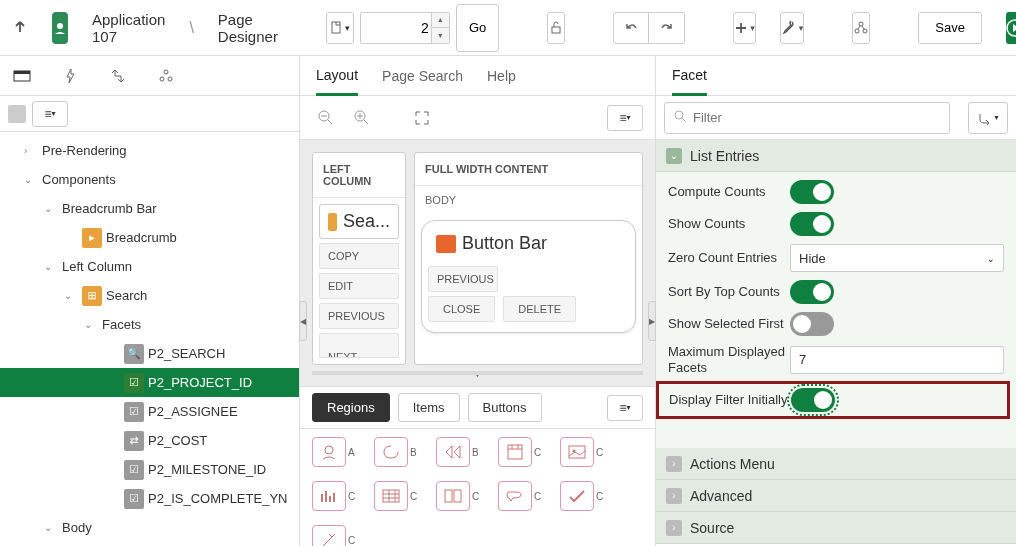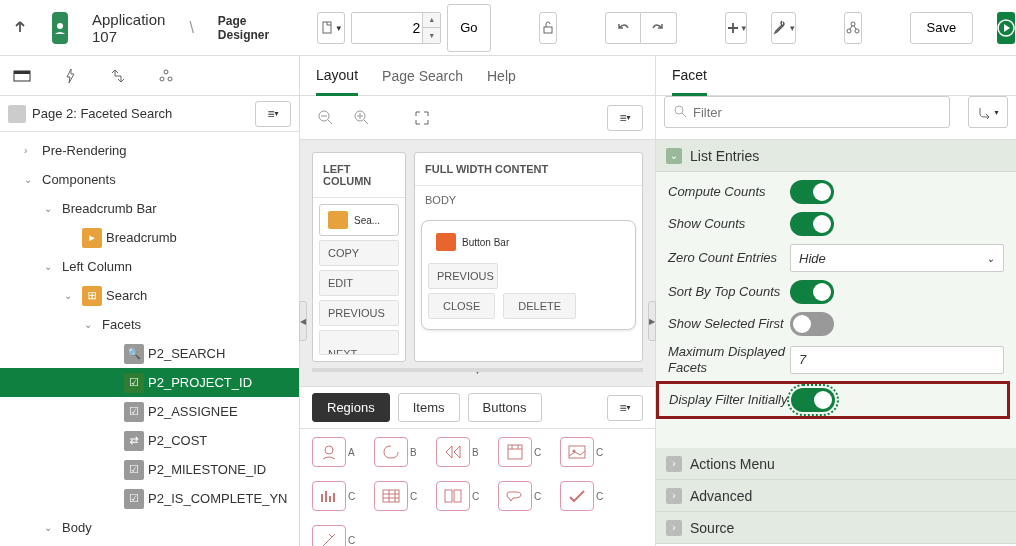--- a/index.html
+++ b/index.html
@@ -4,21 +4,21 @@
 <style>
 * { box-sizing: border-box; margin: 0; padding: 0; font-family: -apple-system, BlinkMacSystemFont, "Segoe UI", Arial, sans-serif; }
 body { width: 1016px; height: 546px; overflow: hidden; background: #fff; font-size: 13px; color: #333; }
 
 
 .topbar { height: 56px; border-bottom: 1px solid #ddd; display: flex; align-items: center; padding: 0 12px; gap: 24px; }
 .topbar .back-btn { width: 28px; height: 28px; display: flex; align-items: center; justify-content: center; cursor: pointer; }
 .topbar .app-icon { width: 32px; height: 32px; background: #2e8b57; border-radius: 4px; display: flex; align-items: center; justify-content: center; color: #fff; }
 .topbar .app-name { font-size: 15px; }
 .topbar .sep { color: #999; font-size: 16px; }
-.topbar .page-title { font-weight: 700; font-size: 12px; }
+.topbar .page-title { font-weight: 400; font-size: 15px; }
 .topbar .spacer { flex: 1; }
 .topbar .center-controls { display: flex; gap: 6px; align-items: center; }
 .topbar .page-select { width: 28px; height: 32px; border: 1px solid #ccc; border-radius: 3px; display: flex; align-items: center; justify-content: center; background: #fff; }
 .topbar .page-input { width: 90px; height: 32px; border: 1px solid #ccc; border-radius: 2px; text-align: right; padding: 0 20px 0 8px; font-size: 14px; position: relative; }
 .topbar .page-input-wrap { position: relative; }
 .topbar .spinners { position: absolute; right: 1px; top: 1px; width: 18px; height: 30px; display: flex; flex-direction: column; }
 .topbar .spinners span { flex: 1; background: #f5f5f5; border-left: 1px solid #ccc; display: flex; align-items: center; justify-content: center; font-size: 8px; color: #666; }
 .topbar .spinners span:first-child { border-bottom: 1px solid #ccc; }
 .topbar .go-btn { height: 48px; padding: 0 12px; border: 1px solid #ccc; border-radius: 3px; background: #fff; cursor: pointer; font-size: 13px; }
 .topbar .tool-btn { width: 36px; height: 32px; border: 1px solid #ccc; border-radius: 3px; background: #fff; display: flex; align-items: center; justify-content: center; cursor: pointer; color: #555; }
@@ -65,21 +65,21 @@
 .center-tools { height: 44px; border-bottom: 1px solid #ddd; display: flex; align-items: center; padding: 0 12px; gap: 8px; }
 .center-tools .tool { width: 28px; height: 28px; display: flex; align-items: center; justify-content: center; color: #888; cursor: pointer; }
 .center-tools .tspacer { flex: 1; }
 .center-canvas { flex: 1; background: #ececec; padding: 12px; overflow: auto; position: relative; }
 .canvas-cols { display: flex; gap: 8px; }
 .col-box { background: #fff; border: 1px solid #ccc; border-radius: 3px; }
 .col-left { width: 94px; }
 .col-right { flex: 1; }
 .col-header { font-size: 11px; font-weight: 600; padding: 10px 10px; color: #555; border-bottom: 1px solid #e5e5e5; }
 .col-body { padding: 6px; }
-.region-chip { background: #fff; border: 1px solid #ccc; border-radius: 3px; padding: 6px 8px; font-size: 10px; display: flex; align-items: center; gap: 6px; margin-bottom: 4px; overflow: hidden; white-space: nowrap; }
+.region-chip { background: #fff; border: 1px solid #ccc; border-radius: 3px; padding: 6px 8px; font-size: 18px; display: flex; align-items: center; gap: 6px; margin-bottom: 4px; overflow: hidden; white-space: nowrap; }
 .region-chip .ric { width: 20px; height: 18px; background: #e8a23d; border-radius: 2px; }
 .region-chip .ric.orange2 { background: #e8652d; }
 .sub-btn { background: #f5f5f5; border: 1px solid #e0e0e0; border-radius: 2px; padding: 6px 8px; font-size: 11px; color: #555; margin-bottom: 4px; }
 .body-section { font-size: 11px; color: #666; padding: 8px 10px; }
 .body-inner { padding: 6px; }
 .btn-row { display: flex; gap: 8px; }
 .btn-row .sub-btn { flex: 0 0 auto; padding: 6px 14px; }
 .canvas-divider { height: 8px; display: flex; align-items: center; justify-content: center; margin-top: 4px; position: relative; }
 .canvas-divider .arrow { font-size: 10px; color: #666; }
 .canvas-divider .line { height: 4px; background: #d8d8d8; position: absolute; left: 0; right: 0; top: 2px; }
@@ -92,31 +92,31 @@
 .gallery-tabs .gspacer { flex: 1; }
 .gallery-body { flex: 1; padding: 8px 12px; display: flex; gap: 14px; align-items: flex-start; overflow: hidden; flex-wrap: wrap; }
 .gallery-item { display: flex; align-items: center; gap: 2px; }
 .gallery-item .gicon { width: 34px; height: 30px; border: 1px solid #d9a; border-radius: 4px; display: flex; align-items: center; justify-content: center; color: #c77; }
 .gallery-item .glabel { font-size: 10px; color: #666; width: 12px; }
 
 
 .right-panel { width: 360px; display: flex; flex-direction: column; }
 .right-tabs { height: 40px; border-bottom: 1px solid #ddd; display: flex; align-items: center; padding: 0 16px; }
 .right-tabs .tab { font-size: 14px; color: #222; font-weight: 500; height: 40px; display: flex; align-items: center; border-bottom: 3px solid #108040; margin-bottom: -1px; }
-.right-filter { height: 44px; border-bottom: 1px solid #ddd; display: flex; align-items: flex-start; padding: 0 8px; gap: 18px; }
+.right-filter { height: 44px; border-bottom: 1px solid #ddd; display: flex; align-items: center; padding: 0 8px; gap: 18px; }
 .right-filter .filter-input { flex: 1; height: 32px; border: 1px solid #ccc; border-radius: 3px; display: flex; align-items: center; padding: 0 8px; gap: 6px; color: #888; }
 .right-filter .filter-input input { border: none; flex: 1; outline: none; font-size: 13px; }
 .right-filter .filter-btn { width: 40px; height: 32px; border: 1px solid #ccc; border-radius: 3px; display: flex; align-items: center; justify-content: center; background: #fff; }
 .right-body { flex: 1; overflow: auto; }
 .section-header { height: 32px; background: #e2eae2; display: flex; align-items: center; padding: 0 10px; gap: 8px; border-bottom: 1px solid #d0d8d0; }
 .section-header .sh-toggle { width: 16px; height: 16px; background: #9ab89a; border-radius: 2px; display: flex; align-items: center; justify-content: center; color: #fff; font-size: 10px; }
 .section-header .sh-toggle.gray { background: #bbb; }
 .section-header .sh-title { font-size: 14px; }
 .section-body { background: #f2f7f2; padding: 4px 0 10px; }
-.prop-row { display: flex; align-items: center; padding: 4px 12px; min-height: 30px; font-style: italic; }
+.prop-row { display: flex; align-items: center; padding: 4px 12px; min-height: 30px; }
 .prop-label { width: 122px; font-size: 13px; color: #333; line-height: 1.2; }
 .prop-control { flex: 1; }
 .toggle { width: 44px; height: 24px; background: #108040; border-radius: 12px; position: relative; cursor: pointer; }
 .toggle.off { background: #999; }
 .toggle .knob { width: 18px; height: 18px; background: #fff; border-radius: 50%; position: absolute; top: 3px; right: 3px; }
 .toggle.off .knob { left: 3px; right: auto; }
 .select-wrap { height: 28px; border: 1px solid #ccc; border-radius: 2px; background: #fff; display: flex; align-items: center; padding: 0 8px; justify-content: space-between; font-size: 13px; }
 .text-input { height: 28px; border: 1px solid #ccc; border-radius: 2px; background: #fff; padding: 0 8px; font-size: 13px; display: flex; align-items: center; }
 .highlight-row { border: 3px solid #8b1a1a; margin: 2px 6px 19px 0; padding-left: 10px; padding-right: 4px; }
 .highlight-row .toggle { outline: 2px dotted #108040; outline-offset: 2px; }
@@ -234,21 +234,20 @@
       <div class="tab-icon">
         <svg width="16" height="16" viewBox="0 0 16 16">
             <circle cx="8" cy="4" r="2" stroke="#666" fill="none"></circle>
             <circle cx="4" cy="11" r="2" stroke="#666" fill="none"></circle>
             <circle cx="12" cy="11" r="2" stroke="#666" fill="none"></circle>
           </svg>
       </div>
     </div>
     <div class="page-header">
       <div class="doc-icon"></div>
-      <span class="title">Page 2: Faceted Search</span>
       <div class="menu-btn">≡ <span style="font-size:8px">▾</span></div>
     </div>
     <div class="tree">
       <div class="tree-item indent-1">
           <span class="tree-toggle">›</span>
           <span class="tree-label">Pre-Rendering</span>
         </div>
       <div class="tree-item indent-1">
           <span class="tree-toggle">⌄</span>
           <span class="tree-label">Components</span>
@@ -348,21 +347,21 @@
             <div class="sub-btn">COPY</div>
             <div class="sub-btn">EDIT</div>
             <div class="sub-btn">PREVIOUS</div>
             <div class="sub-btn" style="margin-bottom:0;overflow:hidden;height:14px;padding-top:17px;">NEXT</div>
           </div>
         </div>
         <div class="col-box col-right">
           <div class="col-header">FULL WIDTH CONTENT</div>
           <div class="body-section">BODY</div>
           <div class="body-inner">
-            <div style="background:#fff;border:1px solid #ccc;border-radius:8px;padding:6px;box-shadow:0 1px 3px rgba(0,0,0,0.1);">
+            <div style="background:#fff;border:1px solid #ccc;border-radius:14px;padding:6px;box-shadow:0 1px 3px rgba(0,0,0,0.1);">
               <div class="region-chip" style="border:none;margin-bottom:6px;">
                   <span class="ric orange2"></span>
                   <span>Button Bar</span>
                 </div>
               <div class="sub-btn" style="width:70px;">PREVIOUS</div>
               <div class="btn-row">
                 <div class="sub-btn">CLOSE</div>
                 <div class="sub-btn">DELETE</div>
               </div>
             </div>

